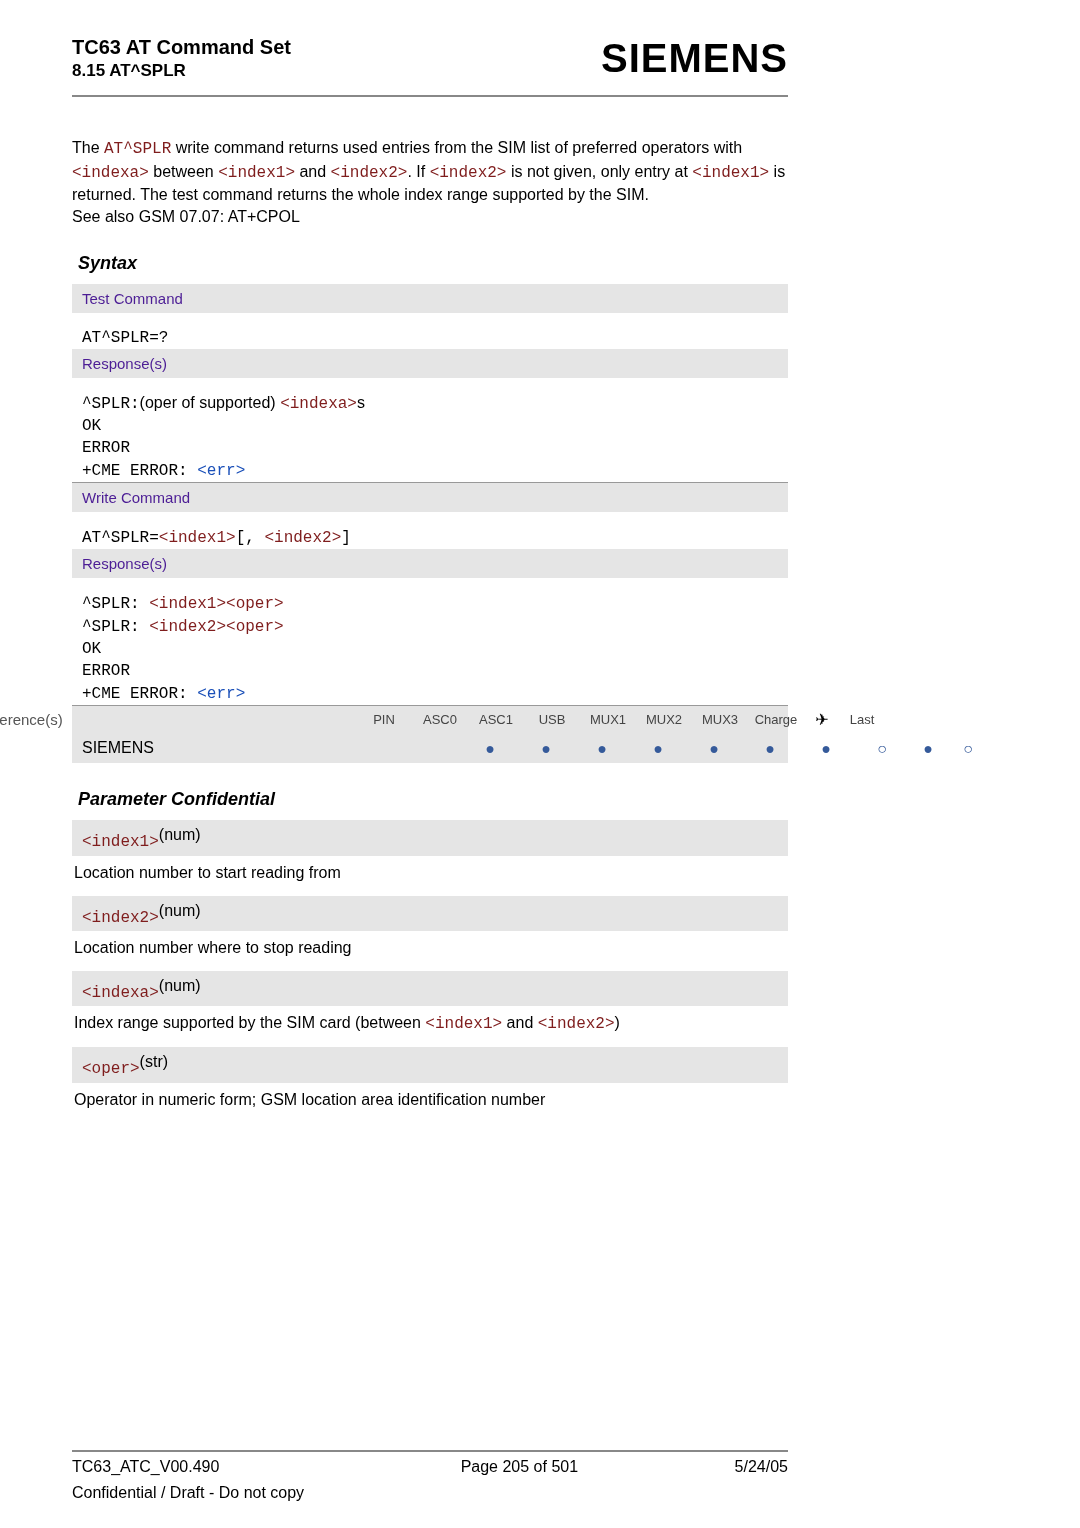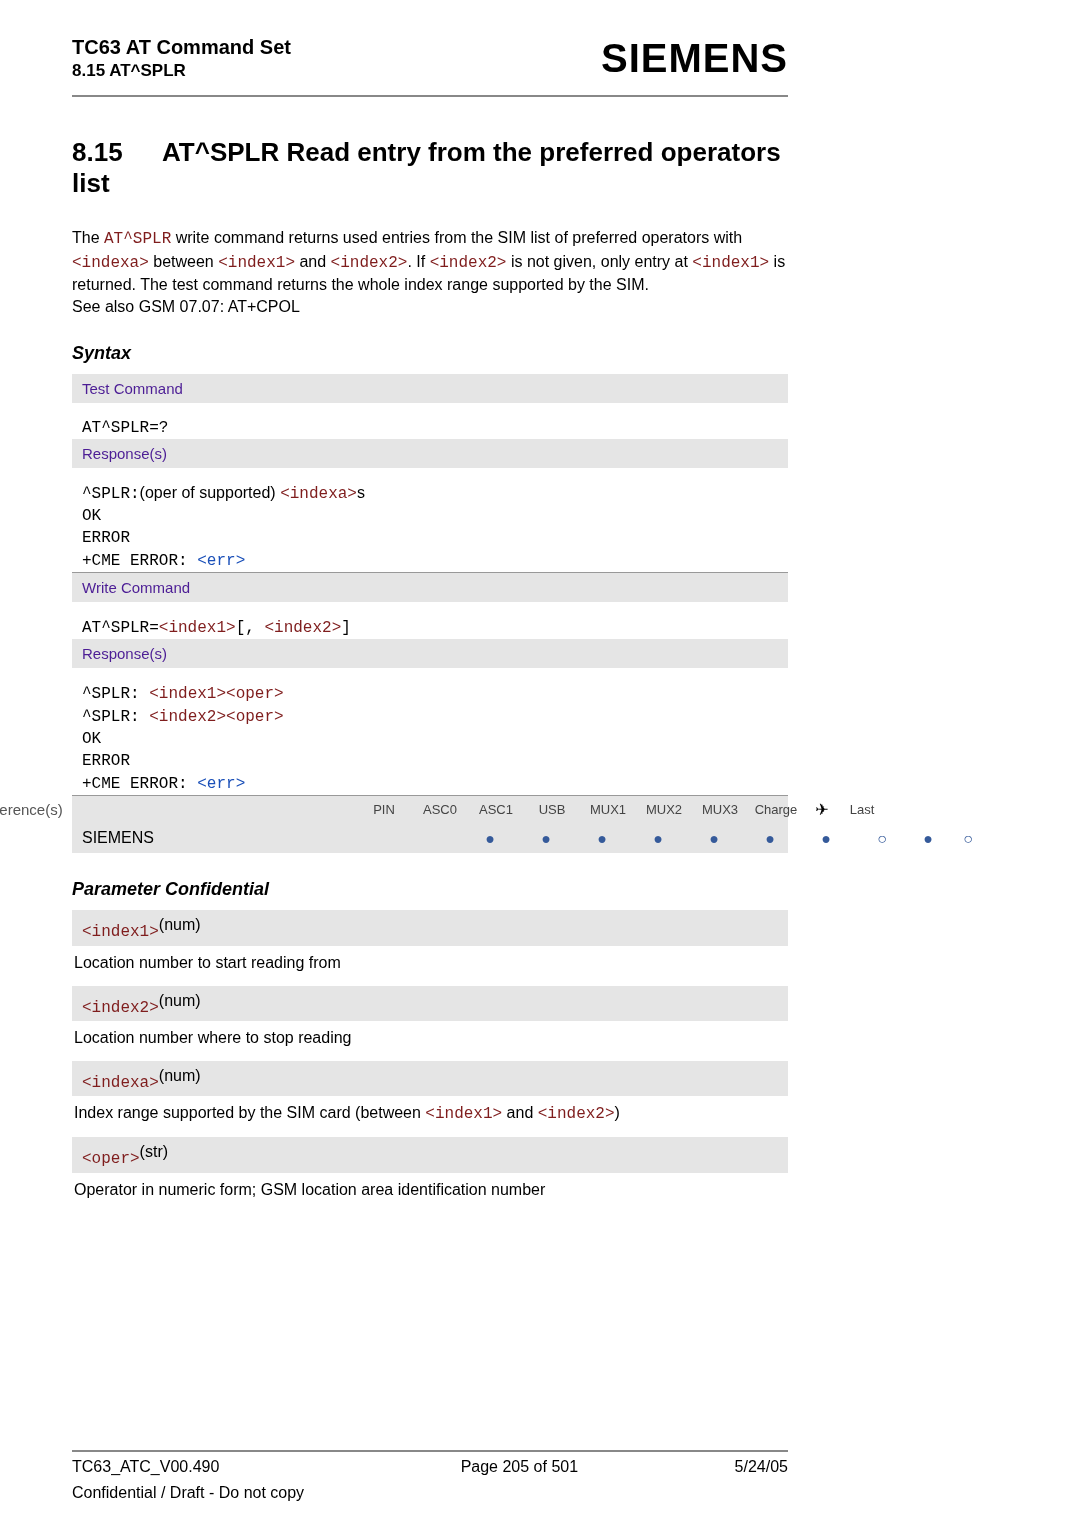--- a/index.html
+++ b/index.html
@@ -35,21 +35,21 @@
   .section-title {
     font-size: 26px;
     font-weight: bold;
     margin-bottom: 28px;
   }
   .sect-num { display:inline-block; width: 90px; }
   .body-text { font-size: 16px; line-height: 1.35; }
   .blue-mono { color: #7f1d1d; font-family: "Courier New", monospace; }
   .blue { color: #1a4fb8; }
   .mono { font-family: "Courier New", monospace; font-size: 16px; }
-  .subhead { font-size: 18px; font-weight: bold; font-style: italic; margin: 26px 0 10px 0; }
+  .subhead { font-size: 18px; font-weight: bold; font-style: italic; margin: 26px 0 10px 6px; }
   .grey-block {
     background: #e5e5e5;
     padding: 6px 10px;
     font-size: 15px;
     color: #4c1d95;
     margin-top: 0;
   }
   .grey-block + .cmd-line { margin-top: 14px; }
   .cmd-line { padding: 2px 10px; }
   .ref-row {
@@ -122,23 +122,20 @@
 
   <div class="header-row">
     <div>
       <div class="hdr-left-line1">TC63 AT Command Set</div>
       <div class="hdr-left-line2">8.15 AT^SPLR</div>
     </div>
     <div class="siemens-logo">SIEMENS</div>
   </div>
   <hr class="hr">
 
-  <div class="section-title">
-    <span class="sect-num">8.15</span><span>AT^SPLR   Read entry from the preferred operators list</span>
-  </div>
 
   <div class="body-text">
     <span>The </span><span class="blue-mono">AT^SPLR</span><span> write command returns used entries from the SIM list of preferred operators with </span><span class="blue-mono">&lt;indexa&gt;</span><span> between </span><span class="blue-mono">&lt;index1&gt;</span><span> and </span><span class="blue-mono">&lt;index2&gt;</span><span>. If </span><span class="blue-mono">&lt;index2&gt;</span><span> is not given, only entry at </span><span class="blue-mono">&lt;index1&gt;</span><span> is returned. The test command returns the whole index range supported by the SIM.</span>
     <br>
     <span>See also GSM 07.07: AT+CPOL</span>
   </div>
 
   <div class="subhead">Syntax</div>
 
   <div class="grey-block">Test Command</div>

